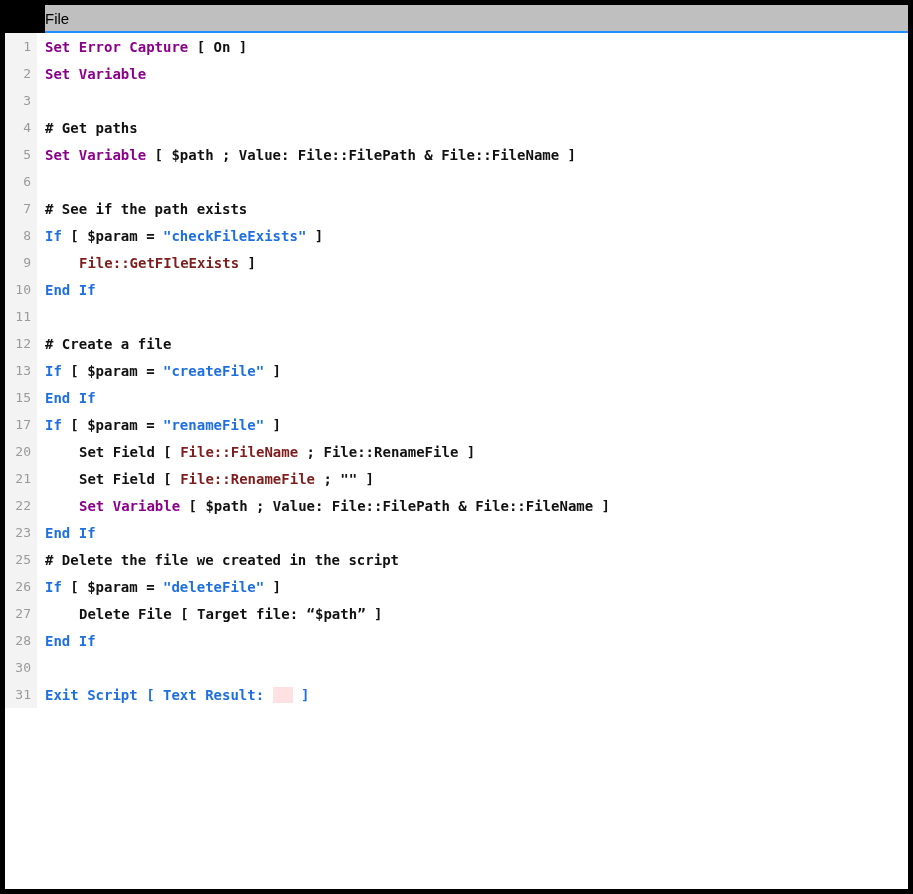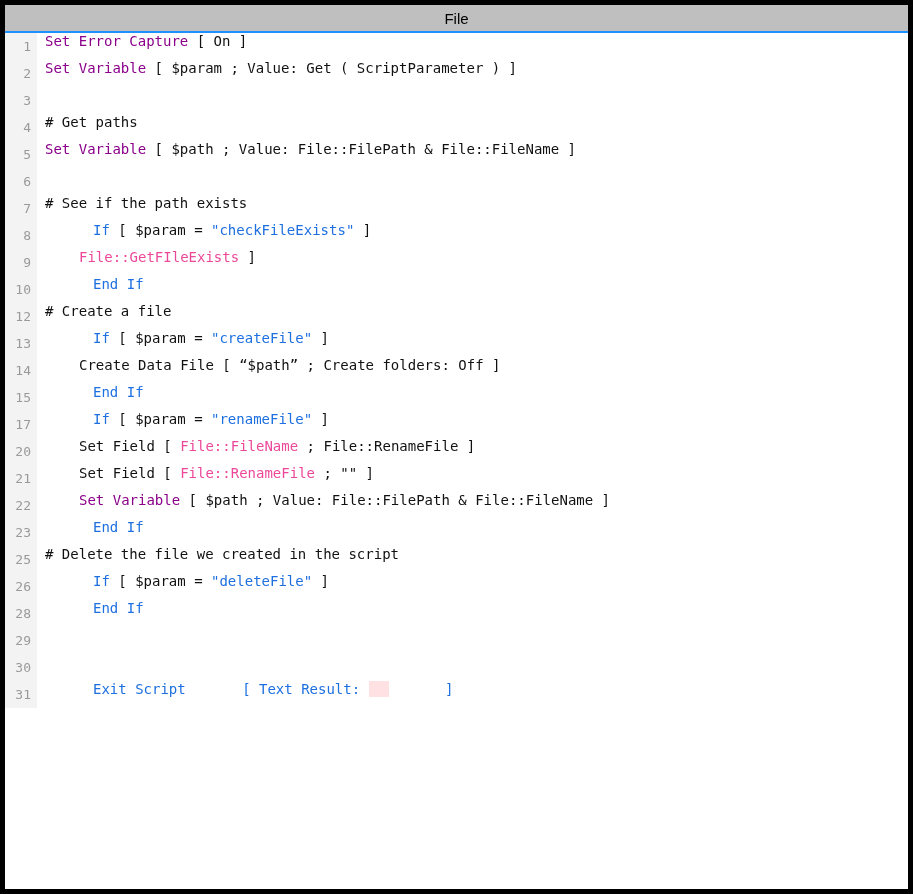--- a/index.html
+++ b/index.html
@@ -15,26 +15,27 @@
     width: 913px;
     height: 894px;
     background: #000;
     padding: 5px;
   }
   .titlebar {
     background: #bfbfbf;
     height: 28px;
     display: flex;
     align-items: center;
-    justify-content: center;
+    justify-content: flex-start;
     font-family: -apple-system, "Helvetica Neue", Arial, sans-serif;
     font-size: 15px;
     font-weight: 400;
     color: #000;
     border-bottom: 2px solid #1e90ff;
+    margin-left: 40px;
   }
   .editor {
     background: #fff;
     height: calc(100% - 28px);
     overflow: hidden;
   }
   .line {
     display: flex;
     align-items: stretch;
     height: 27px;
@@ -50,32 +51,32 @@
     font-size: 13px;
     display: flex;
     align-items: center;
     justify-content: flex-end;
     user-select: none;
   }
   .code {
     flex: 1;
     padding-left: 8px;
     display: flex;
-    align-items: flex-start;
+    align-items: center;
     white-space: pre;
     font-family: "Monaco","Menlo","Consolas",monospace;
     font-size: 14px;
-    font-weight: 400;
+    font-weight: 700;
     color: #111;
   }
   .indent { display:inline-block; width: 34px; }
   .kw-set   { color: #8b008b; }
-  .kw-ctrl  { color: #1e70e0; margin-left: 48px; }
+  .kw-ctrl  { color: #1e70e0; }
   .comment  { color: #111; }
-  .field    { color: #ec4899; }
+  .field    { color: #7f1d1d; }
   .str      { color: #1e70e0; }
   .normal   { color: #111; }
   .box {
     display: inline-block;
     width: 20px;
     height: 16px;
     background: #ffe1e4;
     vertical-align: middle;
   }
 </style>
@@ -86,21 +87,21 @@
   <div class="titlebar">
     <span>File</span>
   </div>
   <div class="editor" id="editor">
       <div class="line">
         <div class="gutter">1</div>
         <div class="code"><span class="kw-set">Set Error Capture</span><span class="normal"> [ On ]</span></div>
       </div>
       <div class="line">
         <div class="gutter">2</div>
-        <div class="code"><span class="kw-set">Set Variable</span><span class="normal"> [ $param ; Value: Get ( ScriptParameter ) ]</span></div>
+        <div class="code"><span class="kw-set">Set Variable</span></div>
       </div>
       <div class="line">
         <div class="gutter">3</div>
         <div class="code"></div>
       </div>
       <div class="line">
         <div class="gutter">4</div>
         <div class="code"><span class="comment"># Get paths</span></div>
       </div>
       <div class="line">
@@ -121,30 +122,30 @@
       </div>
       <div class="line">
         <div class="gutter">9</div>
         <div class="code"><span class="indent"></span><span class="field">File::GetFIleExists</span><span class="normal"> ]</span></div>
       </div>
       <div class="line">
         <div class="gutter">10</div>
         <div class="code"><span class="kw-ctrl">End If</span></div>
       </div>
       <div class="line">
+        <div class="gutter">11</div>
+        <div class="code"></div>
+      </div>
+      <div class="line">
         <div class="gutter">12</div>
         <div class="code"><span class="comment"># Create a file</span></div>
       </div>
       <div class="line">
         <div class="gutter">13</div>
         <div class="code"><span class="kw-ctrl">If</span><span class="normal"> [ $param = </span><span class="str">"createFile"</span><span class="normal"> ]</span></div>
-      </div>
-      <div class="line">
-        <div class="gutter">14</div>
-        <div class="code"><span class="indent"></span><span class="normal">Create Data File [ “$path” ; Create folders: Off ]</span></div>
       </div>
       <div class="line">
         <div class="gutter">15</div>
         <div class="code"><span class="kw-ctrl">End If</span></div>
       </div>
       <div class="line">
         <div class="gutter">17</div>
         <div class="code"><span class="kw-ctrl">If</span><span class="normal"> [ $param = </span><span class="str">"renameFile"</span><span class="normal"> ]</span></div>
       </div>
       <div class="line">
@@ -165,26 +166,26 @@
       </div>
       <div class="line">
         <div class="gutter">25</div>
         <div class="code"><span class="comment"># Delete the file we created in the script</span></div>
       </div>
       <div class="line">
         <div class="gutter">26</div>
         <div class="code"><span class="kw-ctrl">If</span><span class="normal"> [ $param = </span><span class="str">"deleteFile"</span><span class="normal"> ]</span></div>
       </div>
       <div class="line">
+        <div class="gutter">27</div>
+        <div class="code"><span class="indent"></span><span class="normal">Delete File [ Target file: “$path” ]</span></div>
+      </div>
+      <div class="line">
         <div class="gutter">28</div>
         <div class="code"><span class="kw-ctrl">End If</span></div>
-      </div>
-      <div class="line">
-        <div class="gutter">29</div>
-        <div class="code"></div>
       </div>
       <div class="line">
         <div class="gutter">30</div>
         <div class="code"></div>
       </div>
       <div class="line">
         <div class="gutter">31</div>
         <div class="code"><span class="kw-ctrl">Exit Script</span><span class="kw-ctrl"> [ Text Result: </span><span class="box"></span><span class="kw-ctrl"> ]</span></div>
       </div>
     </div>

